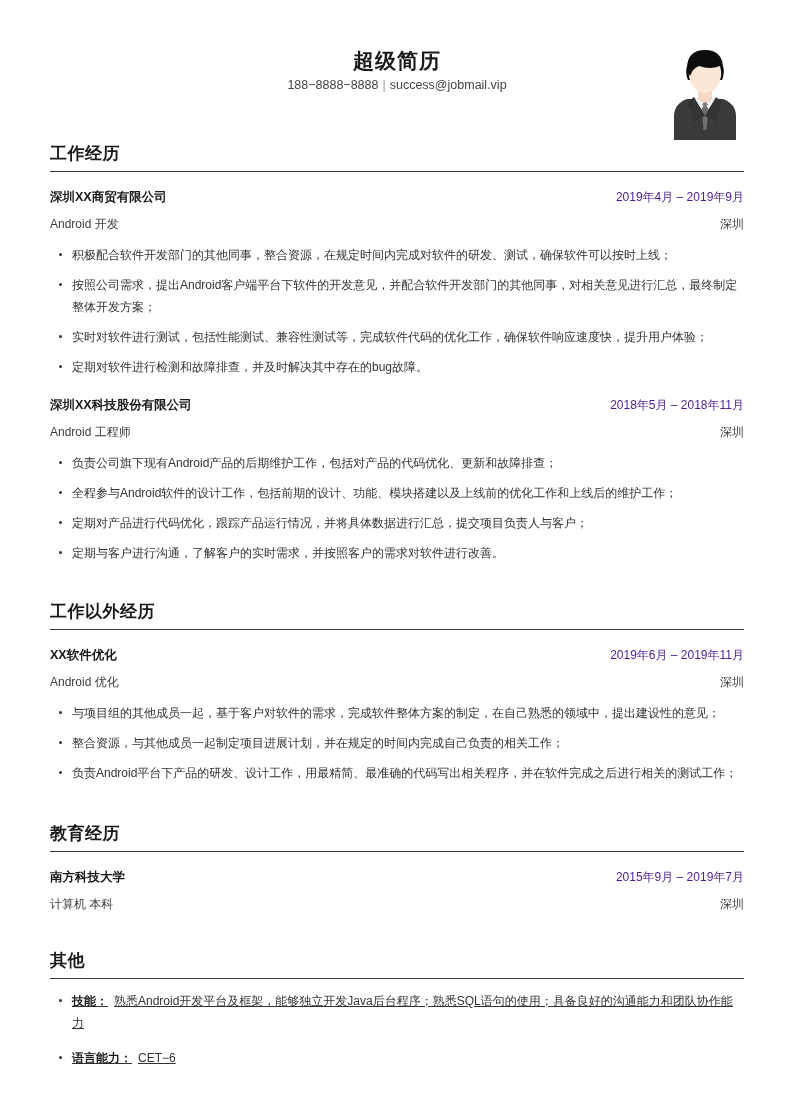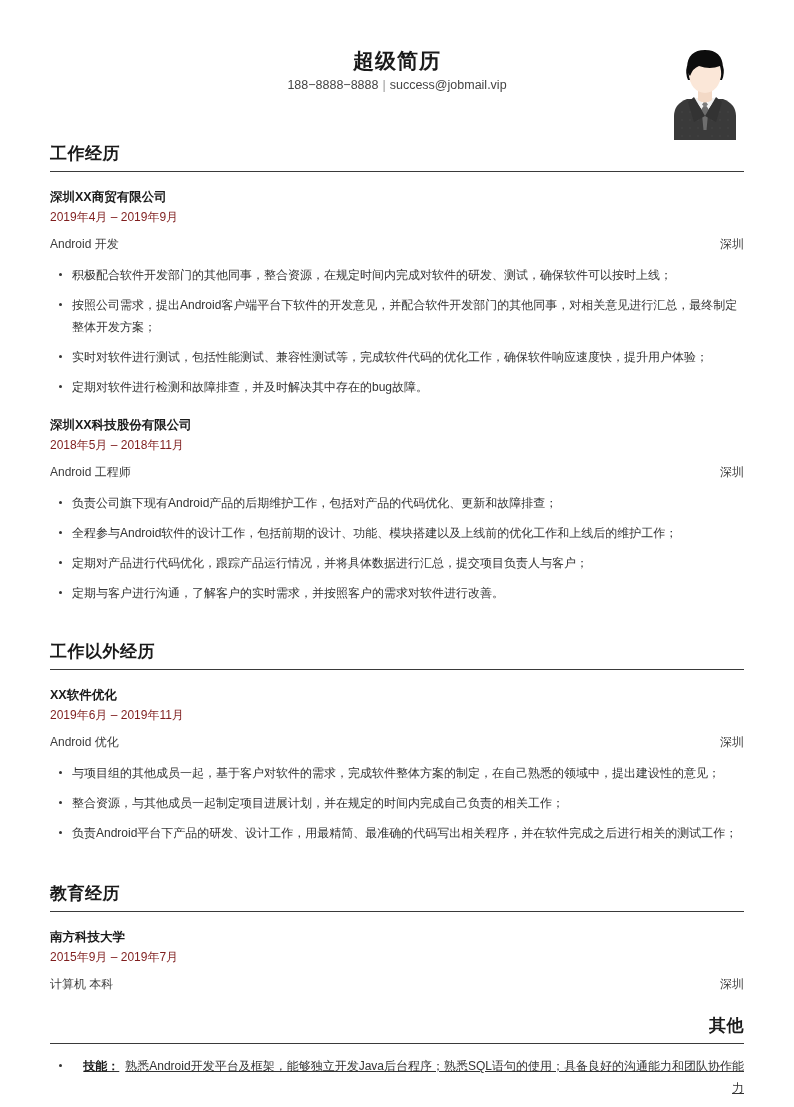--- a/index.html
+++ b/index.html
@@ -77,41 +77,40 @@
     line-height: 20px;
   }
   .section-rule {
     border-top: 1.4px solid #3a3a3a;
     margin-top: 7px;
   }
 
   .sec-work { margin-top: 40px; }
   .sec-extra { margin-top: 38px; }
   .sec-edu { margin-top: 40px; }
-  .sec-other { margin-top: 23px; text-align: right; }
+  .sec-other { margin-top: 38px; }
 
   
   .entry { padding-top: 15px; }
   .entry + .entry { padding-top: 17px; }
 
   .entry-row {
     display: flex;
     justify-content: space-between;
-    align-items: flex-start;
+    align-items: center;
     line-height: 20px;
-    flex-direction: column;
   }
   .entry-org {
     font-size: 12.5px;
     font-weight: bold;
     color: #1a1a1a;
   }
   .entry-date {
     font-size: 12px;
-    color: #7f1d1d;
+    color: #4c1d95;
     white-space: nowrap;
   }
   .entry-row2 {
     display: flex;
     justify-content: space-between;
     align-items: baseline;
     margin-top: 8px;
     line-height: 18px;
   }
   .entry-role {

